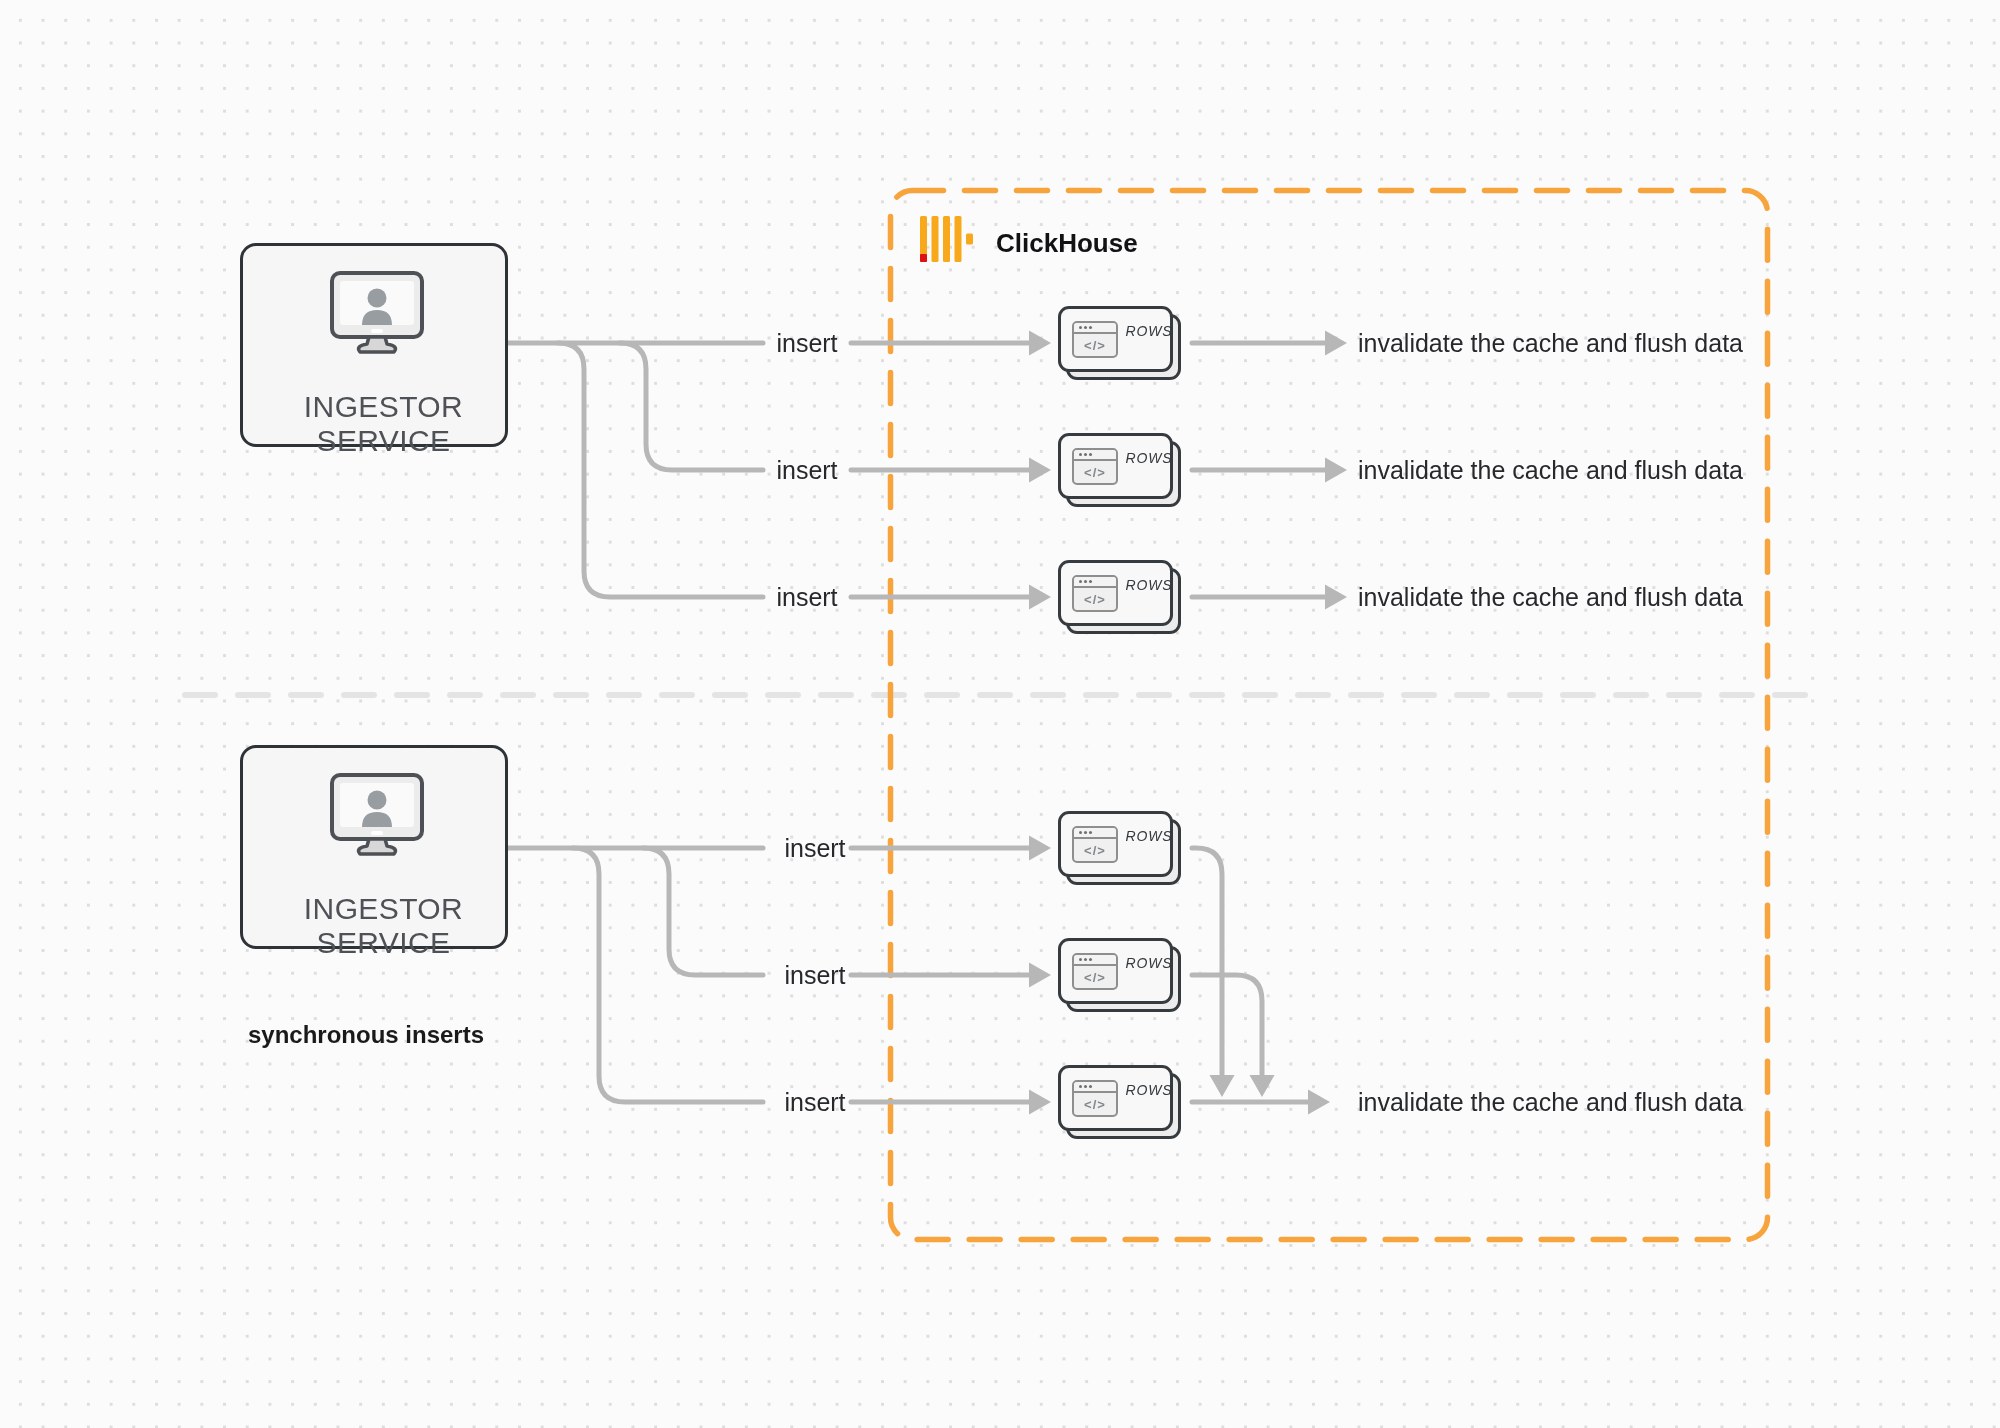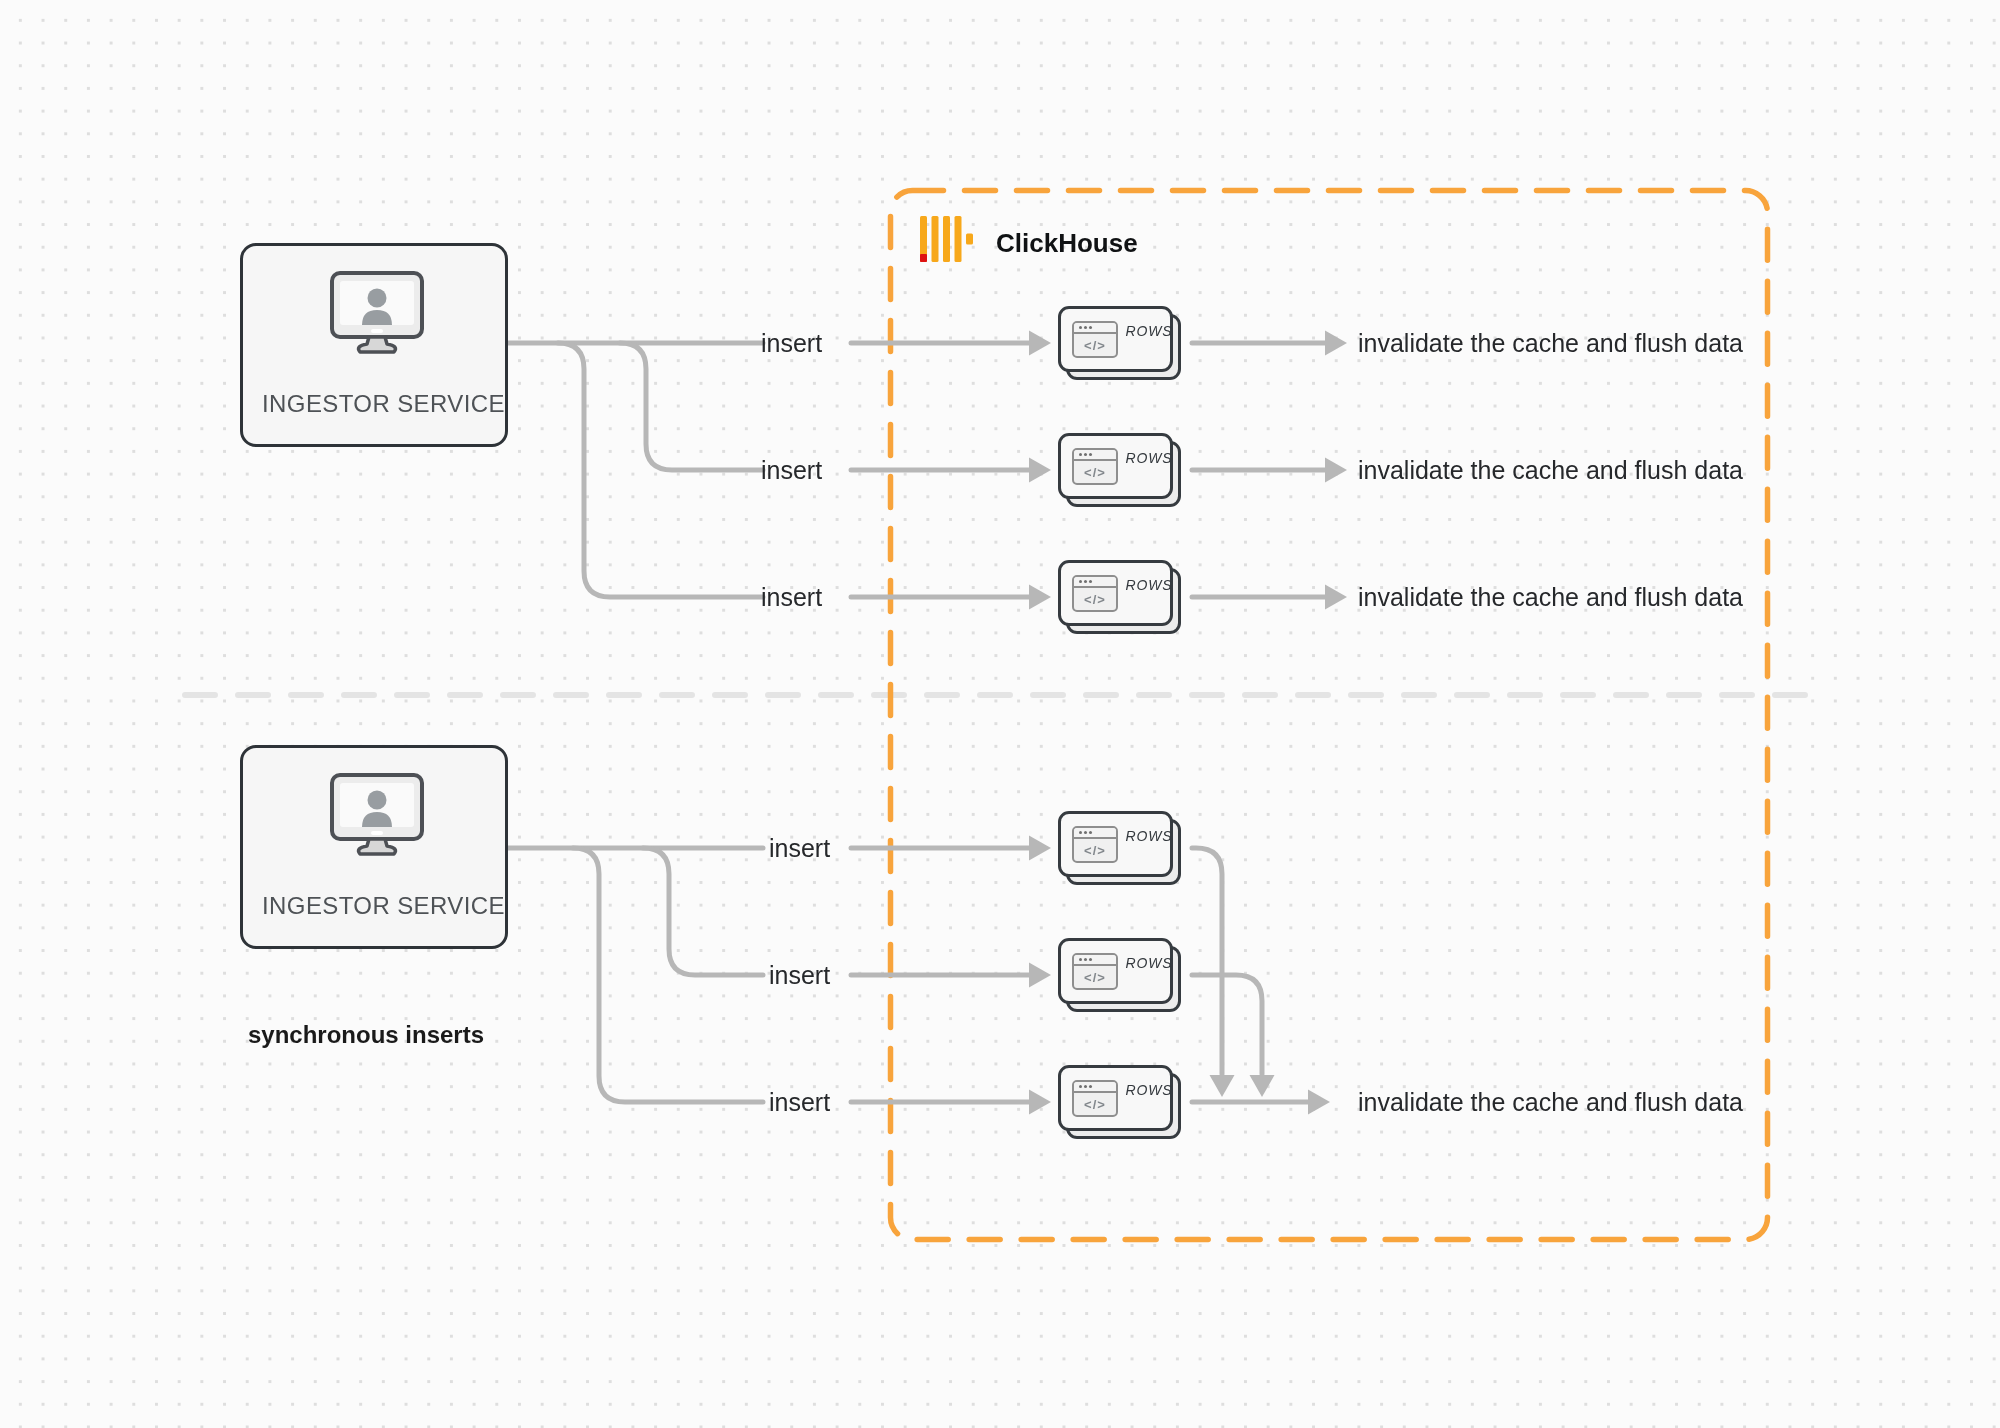--- a/index.html
+++ b/index.html
@@ -17,33 +17,33 @@
   .overlay{position:absolute;left:0;top:0;}
 
   
   .svc-box{
     position:absolute;width:268px;height:204px;
     background:#f6f6f6;border:3.5px solid #2e3338;border-radius:16px;
     box-sizing:border-box;
   }
   .svc-label{
     position:absolute;left:0;right:0;top:144px;
-    text-align:center;font-size:24px;color:#4e5256;letter-spacing:.4px;padding-left:19px;
+    text-align:center;font-size:30px;color:#4e5256;letter-spacing:.4px;padding-left:19px;
   }
   .monitor{position:absolute;left:86px;top:24px;}
 
   
   .caption{
     position:absolute;font-size:24px;font-weight:700;color:#1a1a1a;
     line-height:32px;text-align:center;
   }
 
   
   .txt{position:absolute;color:#26282b;font-size:25px;line-height:32px;}
-  .insert{width:92px;text-align:left;}
+  .insert{width:92px;text-align:center;}
 
   
   .ch-label{position:absolute;font-size:26px;font-weight:600;color:#101214;line-height:30px;}
 
   
   .rows-card{position:absolute;width:124px;height:75px;}
   .rc-back{
     position:absolute;left:8px;top:8px;width:115px;height:66px;
     background:#ececec;border:3px solid #363b40;border-radius:11px;box-sizing:border-box;
   }

